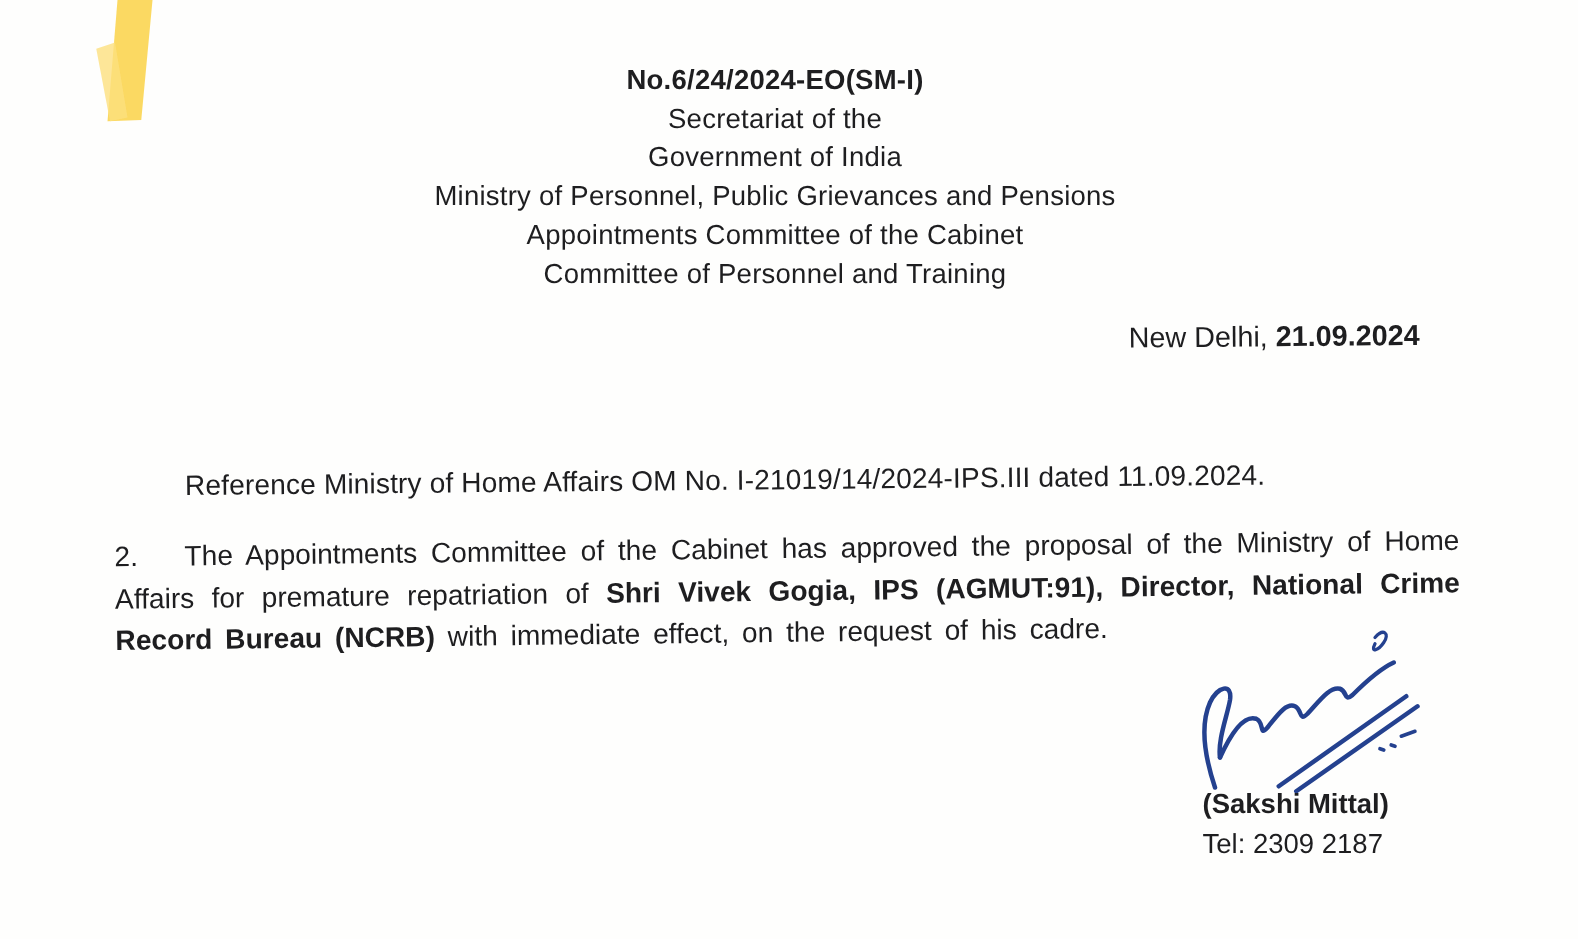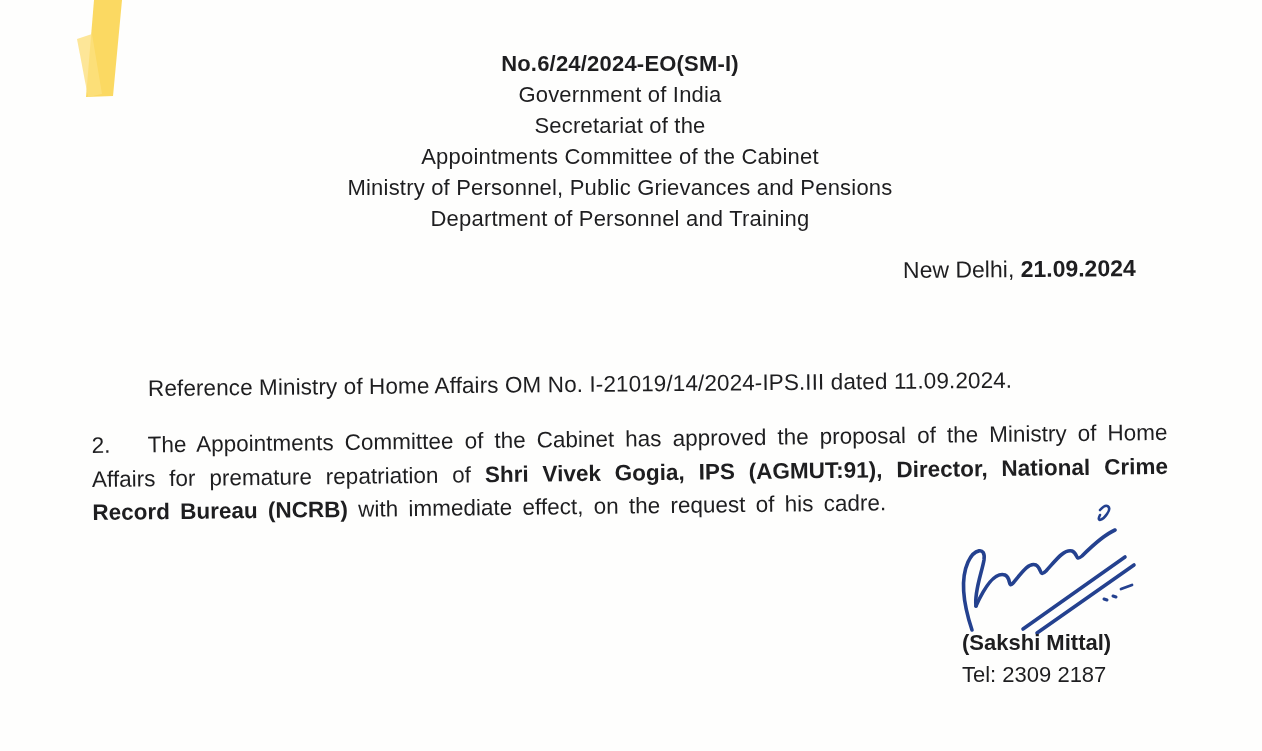--- a/index.html
+++ b/index.html
@@ -99,25 +99,25 @@
 
 <div class="page">
 
   <svg class="abs highlight-svg" viewBox="0 0 120 110" aria-hidden="true">
     <polygon points="34,0 62,0 53,96 26,97" fill="#fbd44c" opacity="0.88"></polygon>
     <polygon points="17,39 32,34 42,94 28,97" fill="#fce07e" opacity="0.8"></polygon>
   </svg>
 
   <div class="abs letterhead">
     <div class="file-no">No.6/24/2024-EO(SM-I)</div>
+    <div>Secretariat of the</div>
     <div>Government of India</div>
-    <div>Secretariat of the</div>
+    <div>Ministry of Personnel, Public Grievances and Pensions</div>
     <div>Appointments Committee of the Cabinet</div>
-    <div>Ministry of Personnel, Public Grievances and Pensions</div>
-    <div>Department of Personnel and Training</div>
+    <div>Committee of Personnel and Training</div>
   </div>
 
   <div class="abs dateline">
     <span>New Delhi,</span>
     <span class="bold">21.09.2024</span>
   </div>
 
   <div class="abs reference">Reference Ministry of Home Affairs OM No. I-21019/14/2024-IPS.III dated 11.09.2024.</div>
 
   <div class="abs para2">

